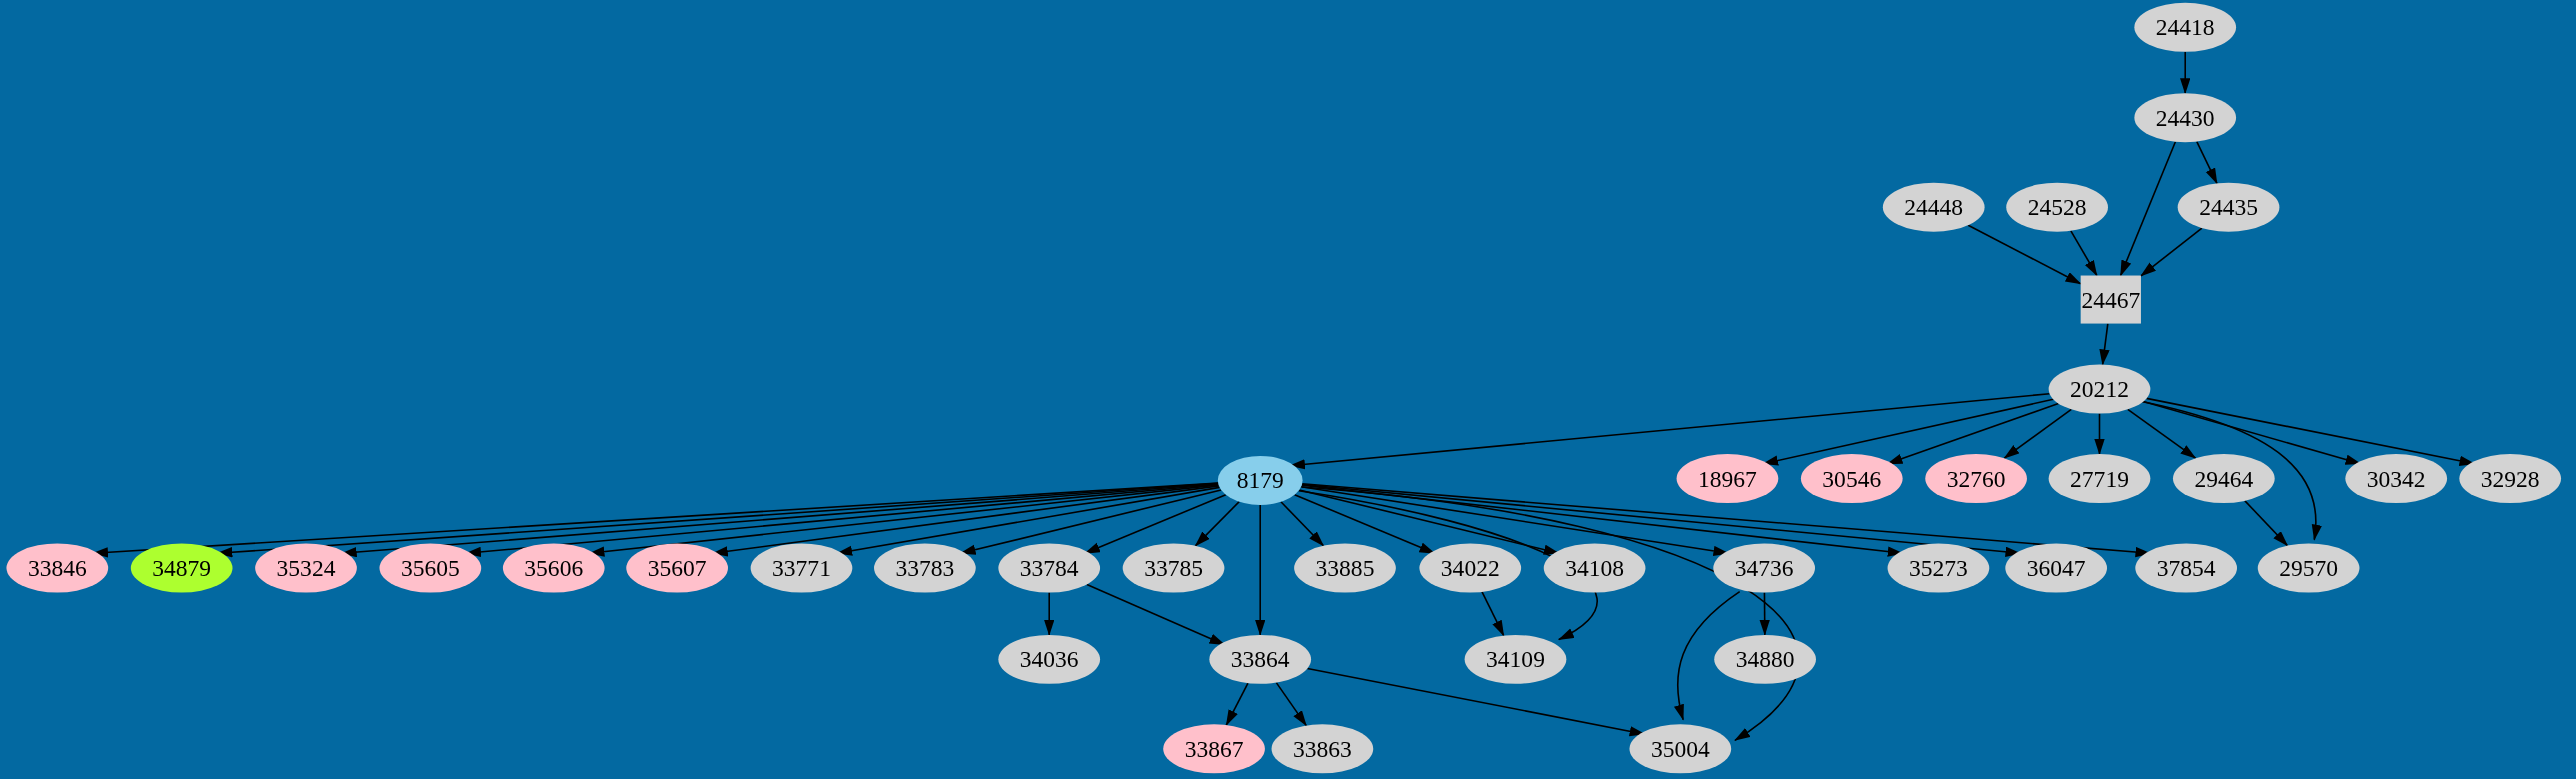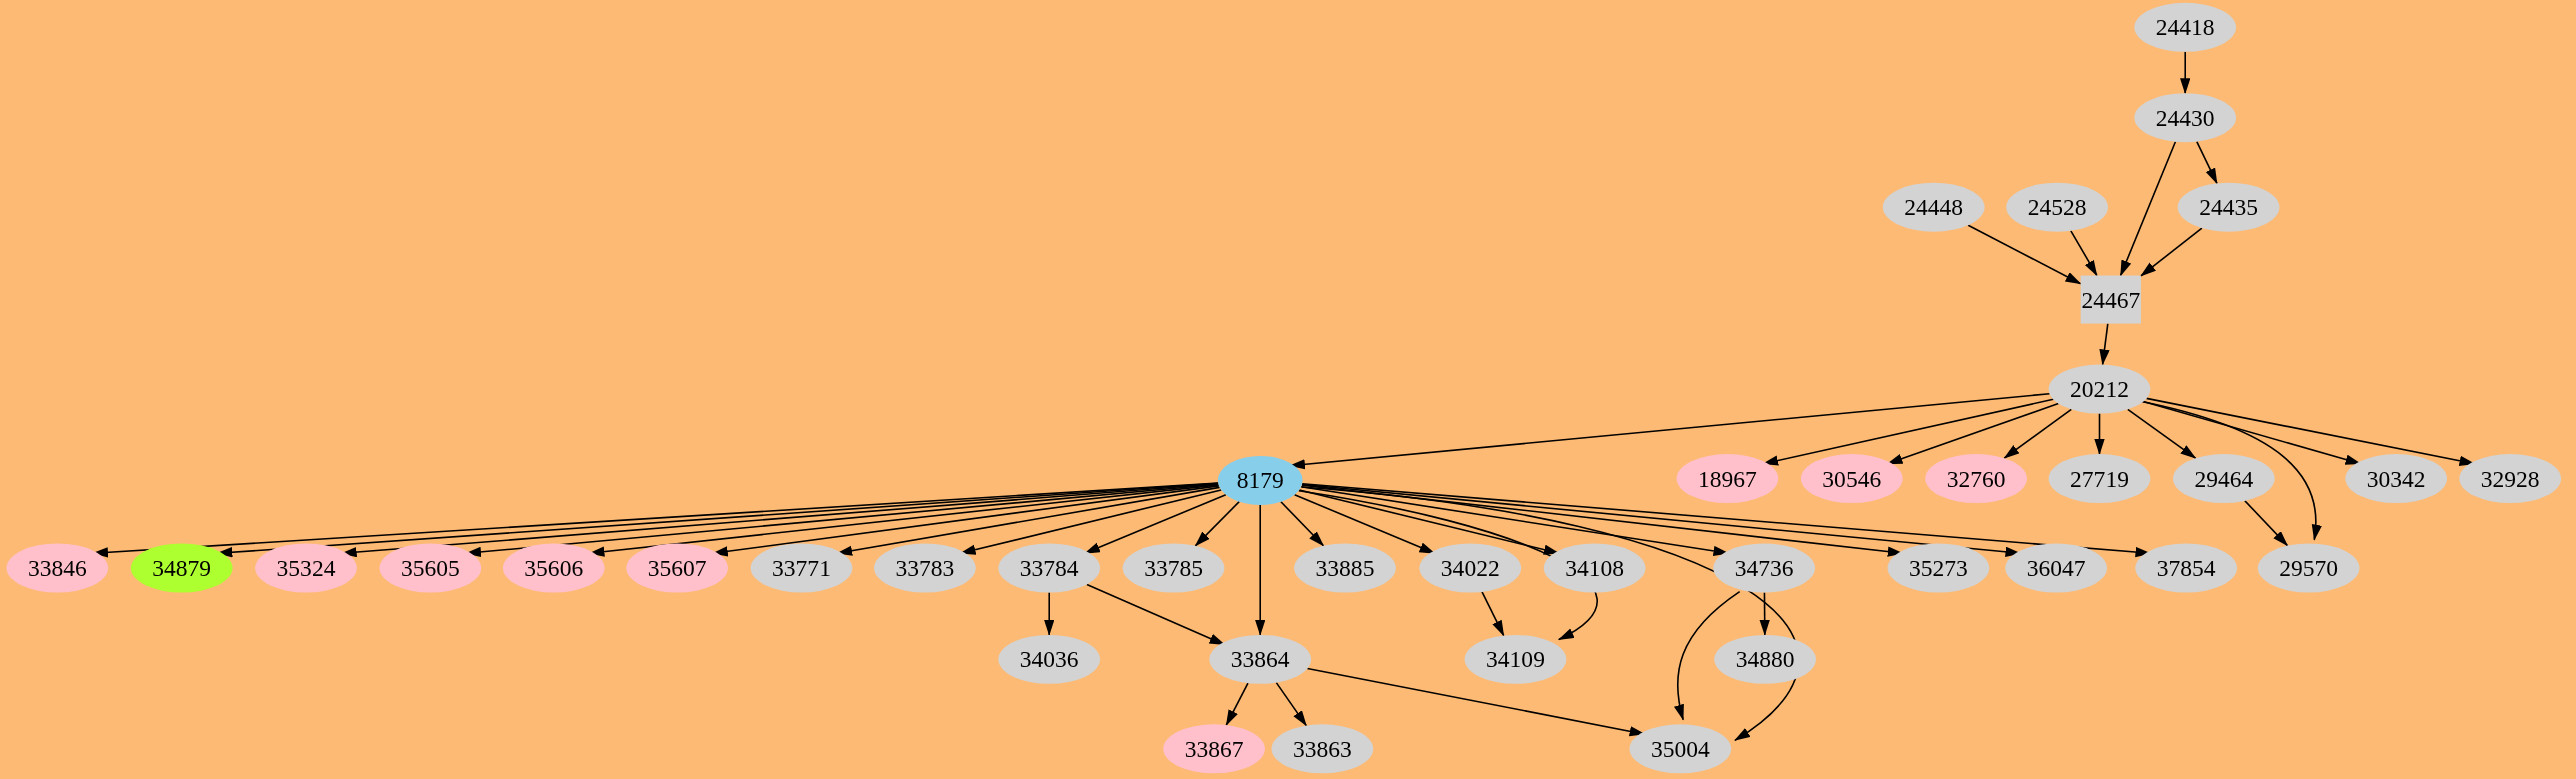--- a/index.html
+++ b/index.html
@@ -1,16 +1,16 @@
 <!DOCTYPE html>
 <html style="font-size:15px"><head>
 <meta charset="utf-8">
 <style>
   html,body{margin:0;padding:0;background:#ffffff;}
-  #stage{position:relative;width:2576px;height:779px;background:#fdba74;overflow:hidden;}
+  #stage{position:relative;width:2576px;height:779px;background:#0369a1;overflow:hidden;}
   svg{display:block;}
   .node-label{font-family:"Liberation Serif","DejaVu Serif",serif;font-size:25px;fill:#000000;}
 </style>
 </head>
 <body>
 
 <div id="stage">
   <svg id="graph-svg" width="2576" height="779" viewBox="0 0 2733 827" xmlns="http://www.w3.org/2000/svg">
     <defs>
       <marker id="arrow" markerUnits="userSpaceOnUse" markerWidth="20" markerHeight="14" refX="16" refY="5.5" orient="auto">

